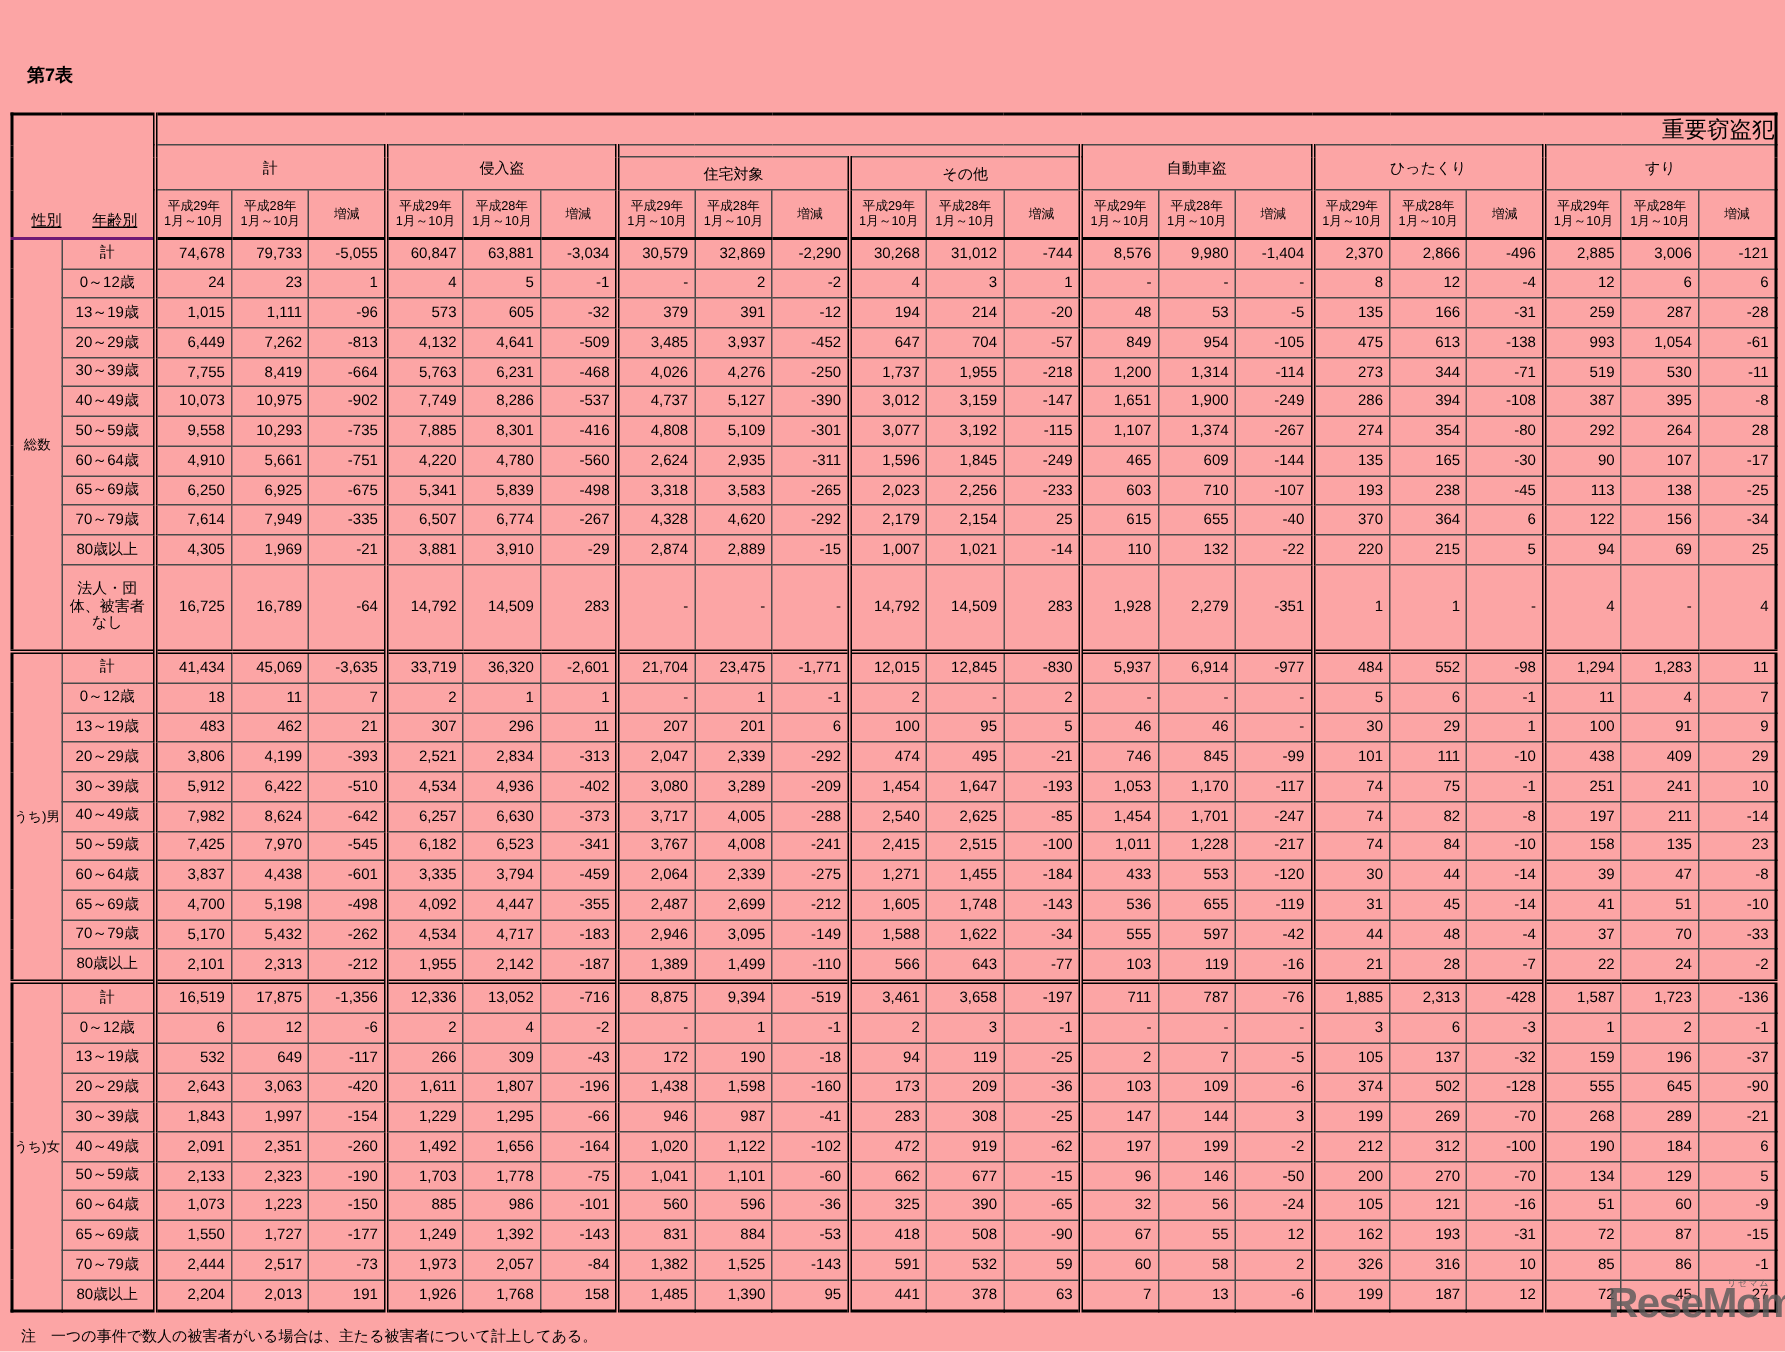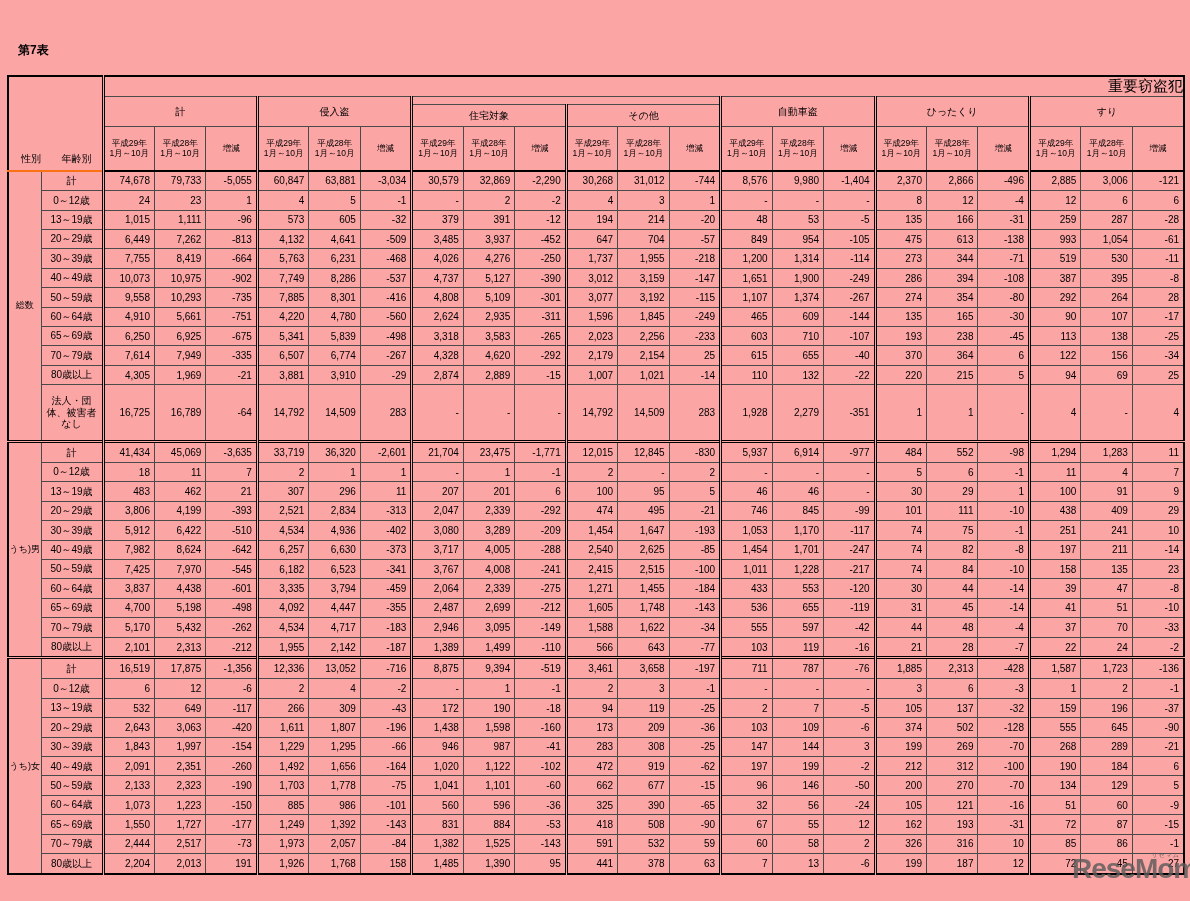--- a/index.html
+++ b/index.html
@@ -4,23 +4,23 @@
 <style>
   html,body{margin:0;padding:0;background:#fff;}
   #page{position:relative;width:1190px;height:901px;background:#fca5a5;overflow:hidden;
         font-family:"Liberation Sans","DejaVu Sans",sans-serif;color:#000;}
   #title-no{position:absolute;left:18px;top:42px;font-size:12px;font-weight:bold;}
   #title-main{position:absolute;left:105px;top:41px;font-size:13px;font-weight:bold;letter-spacing:1px;}
   table{position:absolute;left:7px;top:75px;width:1178px;height:800px;
         border-collapse:collapse;table-layout:fixed;border:2px solid #000;}
   col.c-sex{width:33px;} col.c-age{width:62px;}
   th,td{border:1px solid #4a4a4a;padding:0;font-weight:normal;overflow:hidden;white-space:nowrap;}
-  tr.h1{height:12px;} tr.h2{height:8px;} tr.h3{height:22px;} tr.h4{height:44px;}
+  tr.h1{height:12px;} tr.h2{height:8px;} tr.h3{height:22px;} tr.h4{height:32px;}
   th.top{font-size:15px;text-align:right;vertical-align:middle;border-bottom:1px solid #4a4a4a;}
-  th.corner{border-right:3px double #000;border-bottom:2px solid #f97316;vertical-align:bottom;}
+  th.corner{border-right:3px double #000;border-bottom:2px solid #701a75;vertical-align:bottom;text-decoration:underline;}
   .corner-in{display:flex;justify-content:space-between;padding:0 10px 4px 12px;font-size:10px;}
   th.g{font-size:10px;text-align:center;vertical-align:middle;}
   th.strip{border-bottom:1px solid #4a4a4a;}
   tr.h4 th{font-size:8.5px;line-height:1.25;text-align:center;vertical-align:middle;
            border-bottom:2px solid #000;}
   .grp{border-left:3px double #000;}
   th.sex{font-size:9px;text-align:center;vertical-align:middle;margin-left:20px;}
   th.age{font-size:10px;text-align:center;vertical-align:middle;border-right:3px double #000;
          white-space:normal;word-break:break-all;line-height:1.15;padding:0 2px;}
   td.num{font-size:10px;text-align:right;padding-right:4px;vertical-align:middle;}
@@ -961,19 +961,20 @@
           <td class="num grp">199</td>
           <td class="num">187</td>
           <td class="num">12</td>
           <td class="num grp">72</td>
           <td class="num">45</td>
           <td class="num">27</td>
         </tr>
       </tbody>
   </table>
 
+  <div id="note">注　一つの事件で数人の被害者がいる場合は、主たる被害者について計上してある。</div>
 
   <div id="watermark">
     <span id="wm-ruby">リセマム</span>
     <span id="wm-text">ReseMom.</span>
   </div>
 
 </div>
 
 </body></html>

